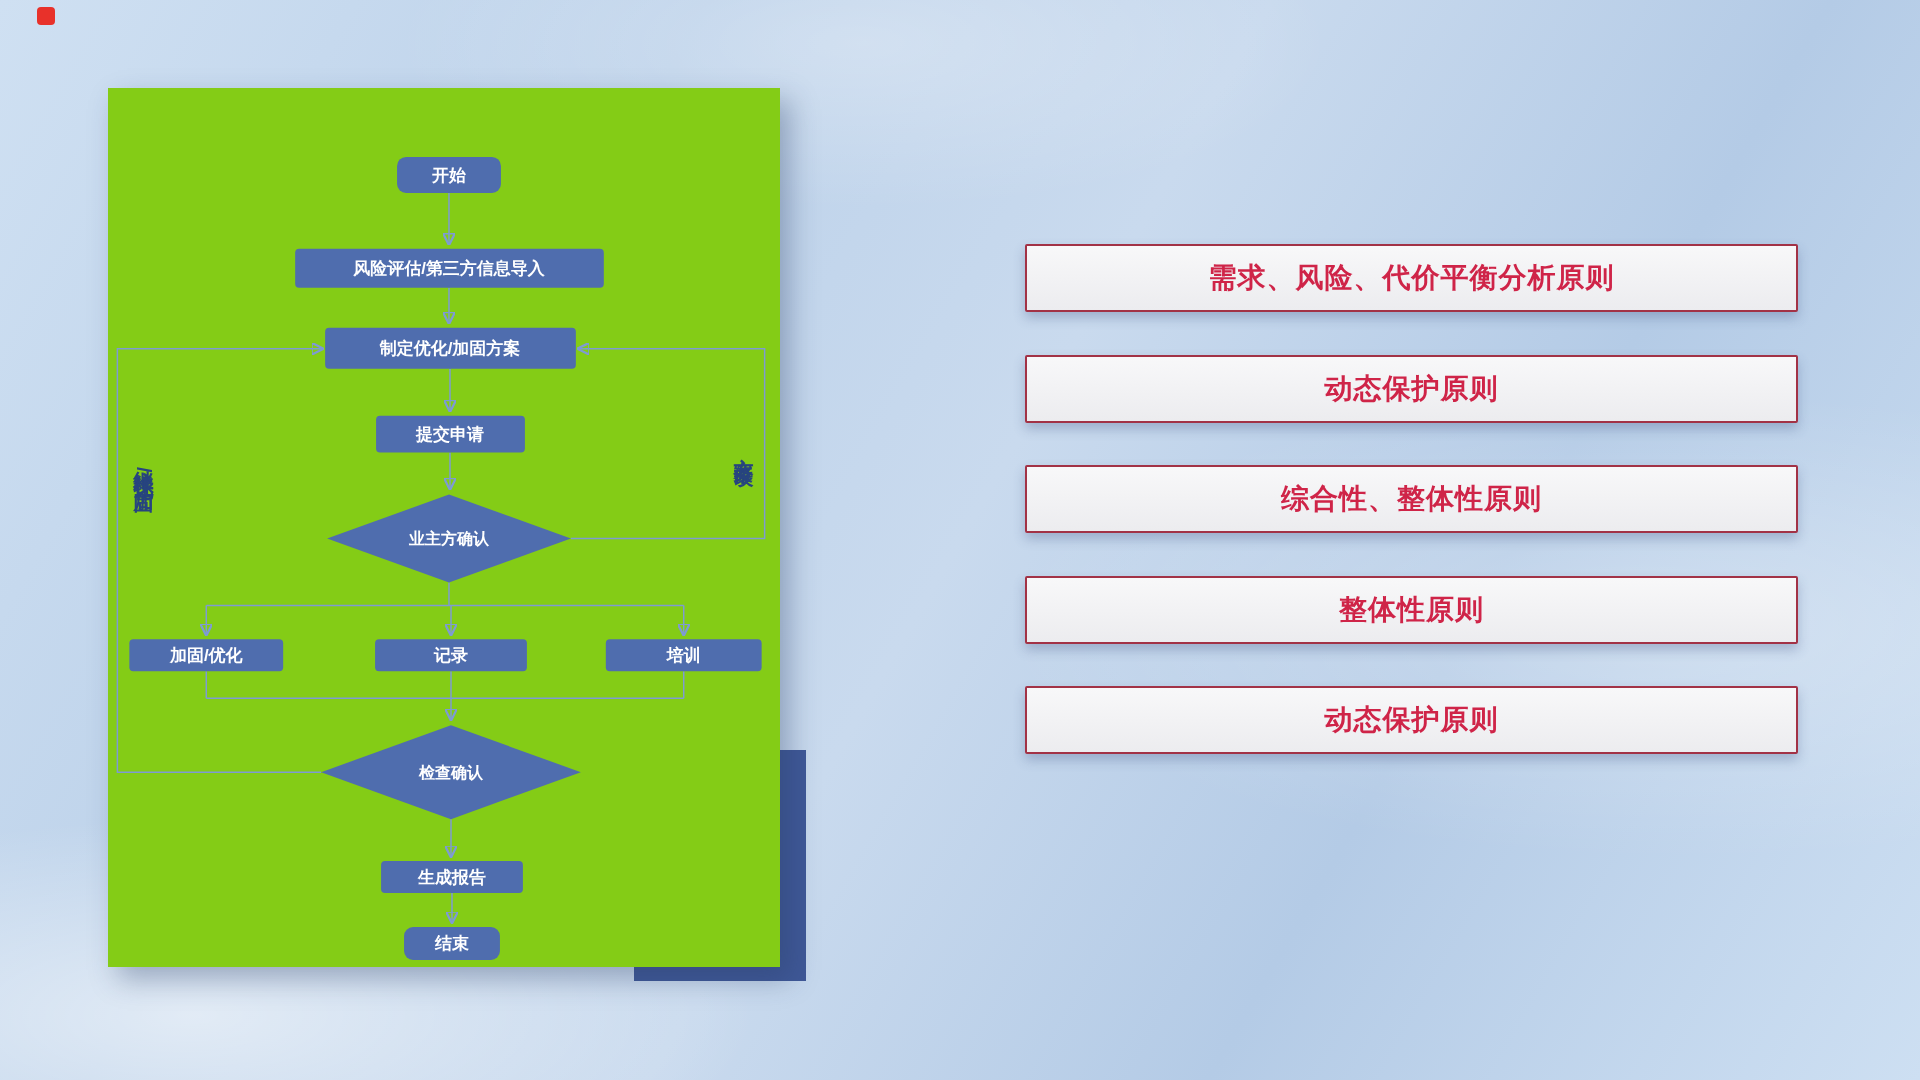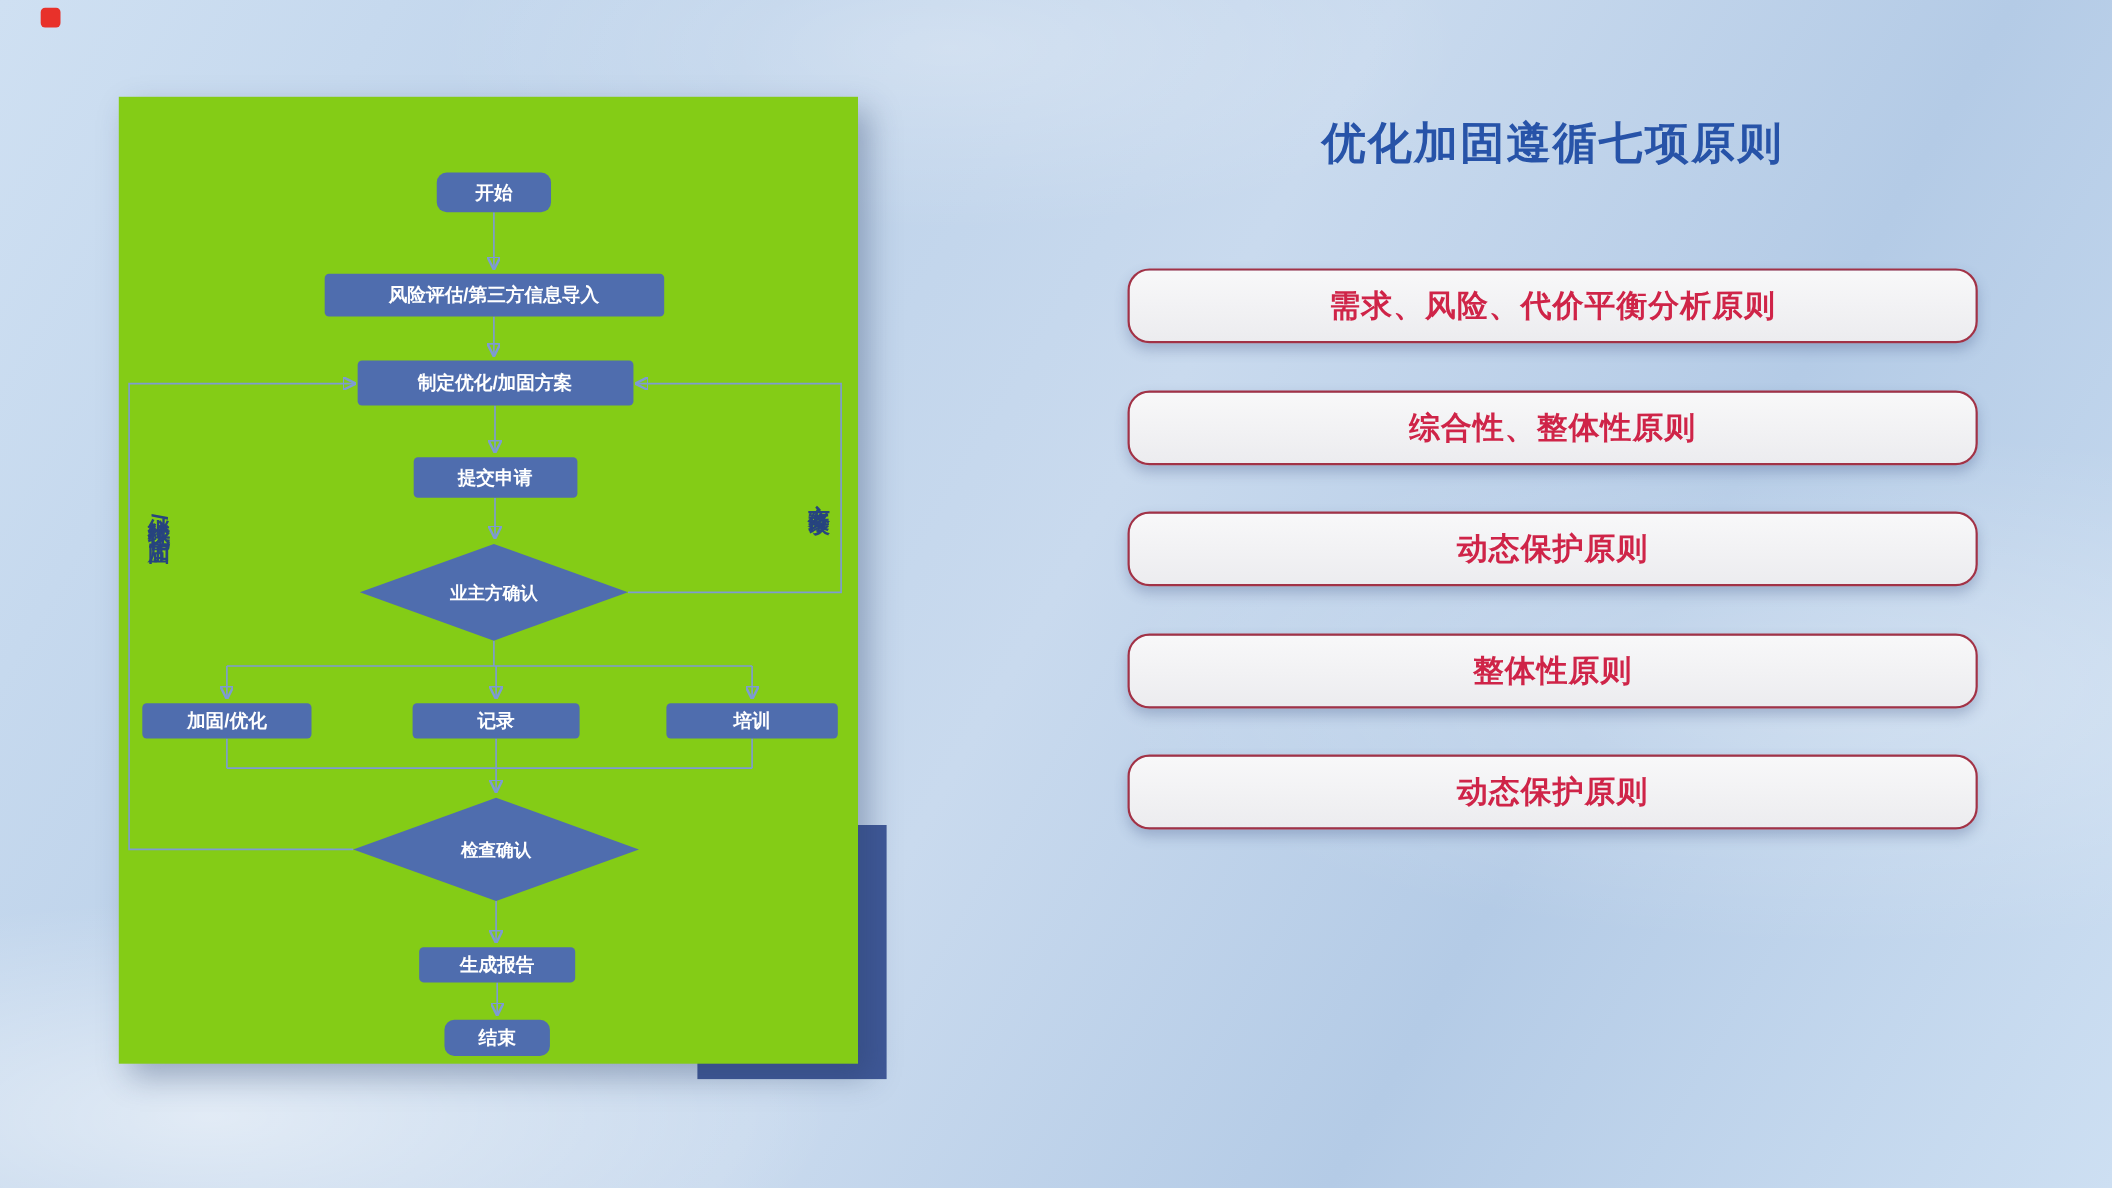--- a/index.html
+++ b/index.html
@@ -51,21 +51,21 @@
   .title{
     position:absolute; top:103px; left:0; width:100%;
     text-align:center; font-size:40px; font-weight:bold; color:#2753a8;
     letter-spacing:2px;
   }
   .plist{
     position:absolute; top:244px; left:0; width:100%;
     display:flex; flex-direction:column; gap:42.5px;
   }
   .pcard{
-    height:68px; border-radius:20px;
+    height:68px; border-radius:2px;
     border:2px solid #a23246;
     background:linear-gradient(180deg,#f8f8f9,#ececef);
     box-shadow:0 6px 12px rgba(60,80,130,.30);
     display:flex; align-items:center; justify-content:center;
   }
   .pcard span{
     font-size:28px; color:#cf2448; font-weight:600; letter-spacing:1px;
   }
 </style>
 </head>
@@ -159,30 +159,29 @@
         <rect x="296" y="840" width="96" height="33" rx="9"></rect>
         <text x="344" y="862">结束</text>
       </g>
     </svg>
 
     <div class="vlabel vleft">继续优化/加固</div>
     <div class="vlabel vright">方案修改</div>
   </div>
 
   <div class="right-panel">
-    <div class="title">优化加固遵循七项原则</div>
     <div class="plist">
       <div class="pcard">
         <span>需求、风险、代价平衡分析原则</span>
       </div>
       <div class="pcard">
-        <span>综合性、整体性原则</span>
+        <span>动态保护原则</span>
       </div>
       <div class="pcard">
-        <span>动态保护原则</span>
+        <span>综合性、整体性原则</span>
       </div>
       <div class="pcard">
         <span>整体性原则</span>
       </div>
       <div class="pcard">
         <span>动态保护原则</span>
       </div>
     </div>
   </div>
 

